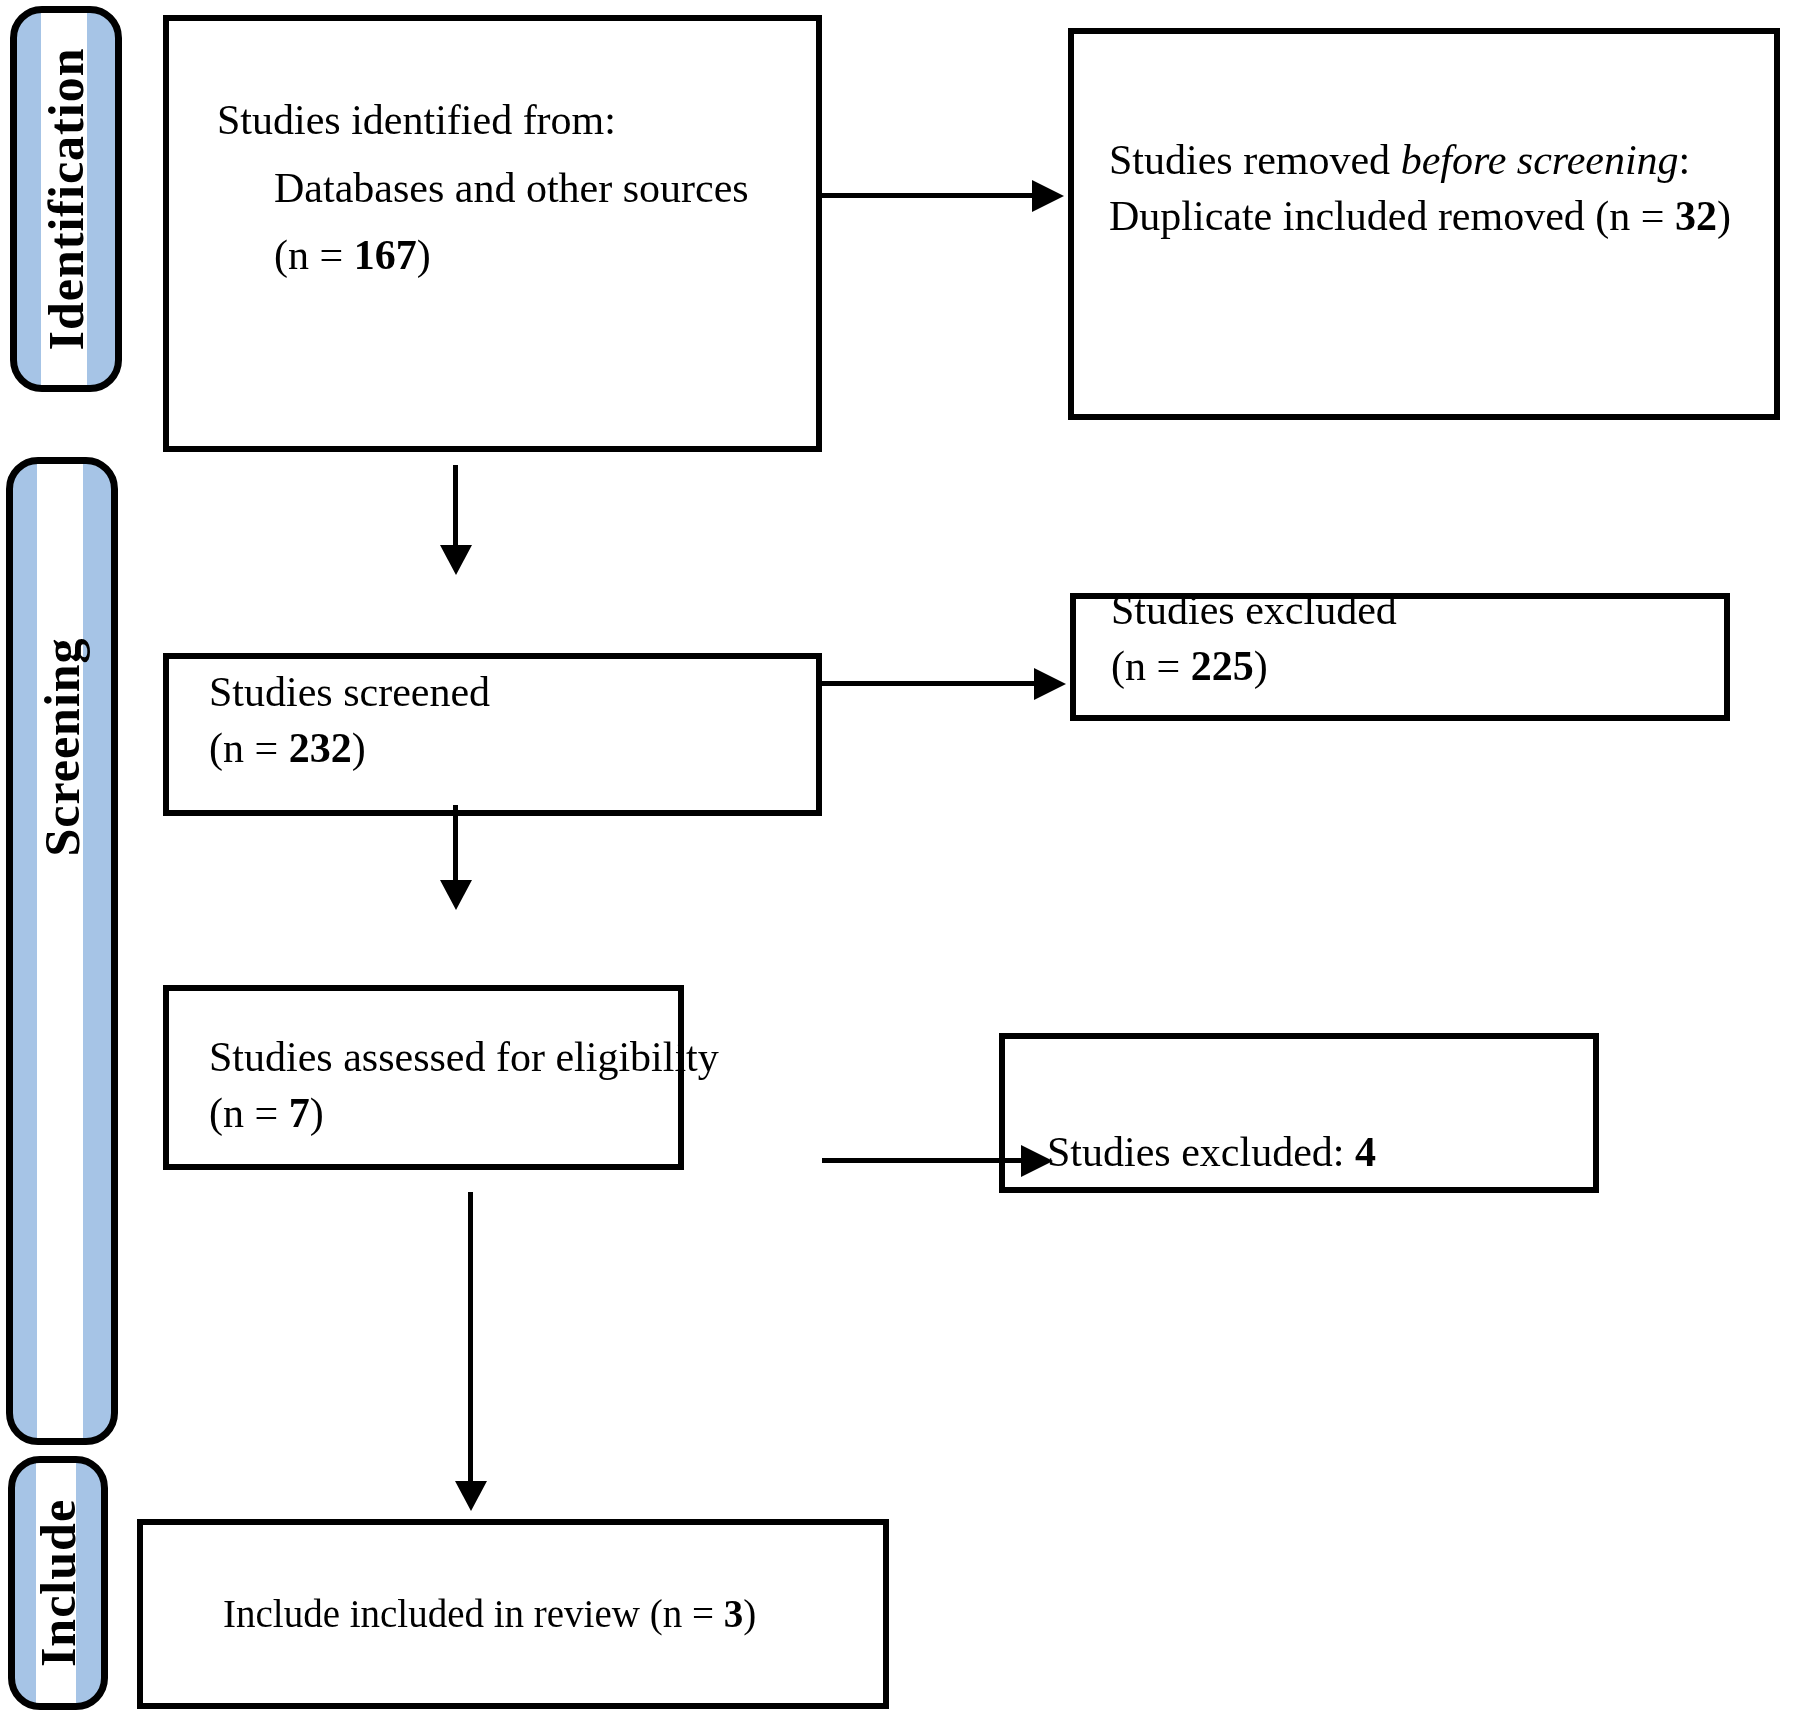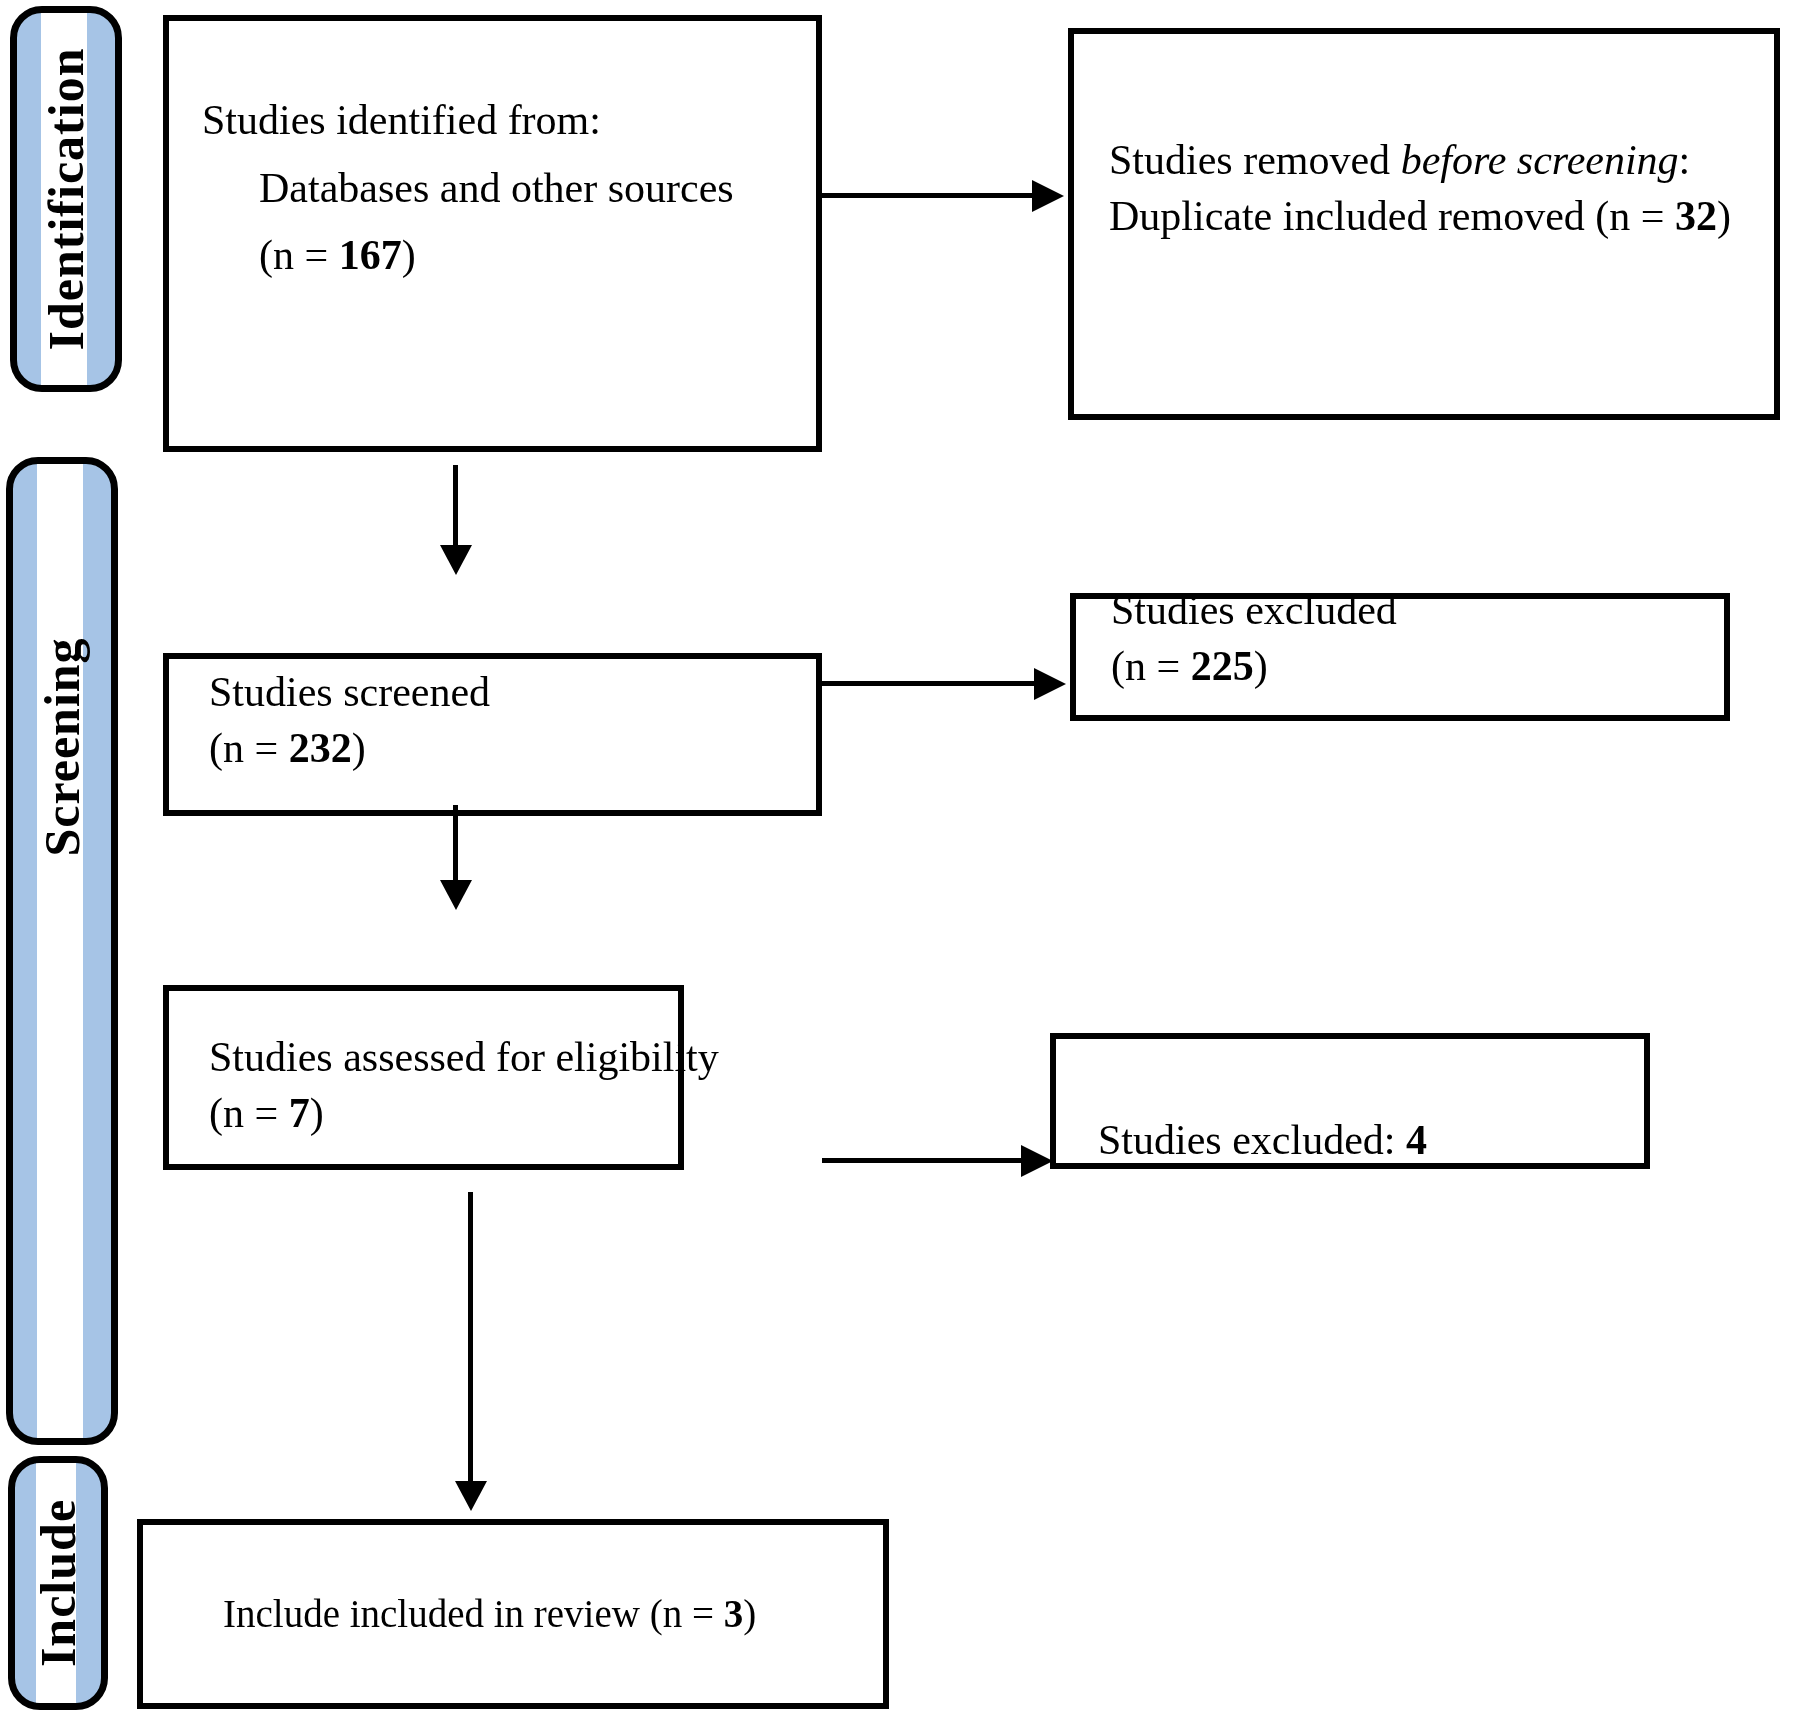--- a/index.html
+++ b/index.html
@@ -84,21 +84,21 @@
   <div class="stage-tab" style="left: 6px; top: 457px; width: 112px; height: 988px; background: rgb(166, 196, 230);">
     <div class="stage-stripe" style="background: rgb(255, 255, 255);"></div>
     <span class="stage-label" style="top:283px;">Screening</span>
   </div>
 
   <div class="stage-tab" style="left: 8px; top: 1456px; width: 100px; height: 254px; background: rgb(166, 196, 230);">
     <div class="stage-stripe" style="background: rgb(255, 255, 255);"></div>
     <span class="stage-label">Include</span>
   </div>
 
-  <div class="flow-box" style="left:163px;top:15px;width:659px;height:437px;padding-left:33px;">
+  <div class="flow-box" style="left:163px;top:15px;width:659px;height:437px;padding-left:48px;">
     <div class="box-text" style="transform:translateY(-45px);">
         <div class="line"><span>Studies identified from:</span></div>
         <div class="line indent"><span>Databases and other sources</span></div>
         <div class="line indent"><span>(n = </span><span class="bold">167</span><span>)</span></div>
       </div>
   </div>
 
   <div class="flow-box" style="left:1068px;top:28px;width:712px;height:392px;padding-left:35px;">
     <div class="box-text" style="transform:translateY(-35px);">
         <div class="line"><span>Studies removed </span><span class="italic">before screening</span><span>:</span></div>
@@ -120,21 +120,21 @@
       </div>
   </div>
 
   <div class="flow-box" style="left:163px;top:985px;width:521px;height:185px;padding-left:40px;">
     <div class="box-text" style="transform:translateY(8px);">
         <div class="line"><span>Studies assessed for eligibility</span></div>
         <div class="line"><span>(n = </span><span class="bold">7</span><span>)</span></div>
       </div>
   </div>
 
-  <div class="flow-box" style="left:1050px;top:1033px;width:600px;height:136px;padding-left:42px;">
+  <div class="flow-box" style="left:999px;top:1033px;width:600px;height:160px;padding-left:42px;">
     <div class="box-text" style="transform:translateY(40px);">
         <div class="line"><span>Studies excluded: </span><span class="bold">4</span></div>
       </div>
   </div>
 
   <div class="flow-box" style="left:137px;top:1519px;width:752px;height:190px;padding-left:80px;font-size:39px;">
     <div class="box-text">
         <div class="line"><span>Include included in review (n = </span><span class="bold">3</span><span>)</span></div>
       </div>
   </div>

